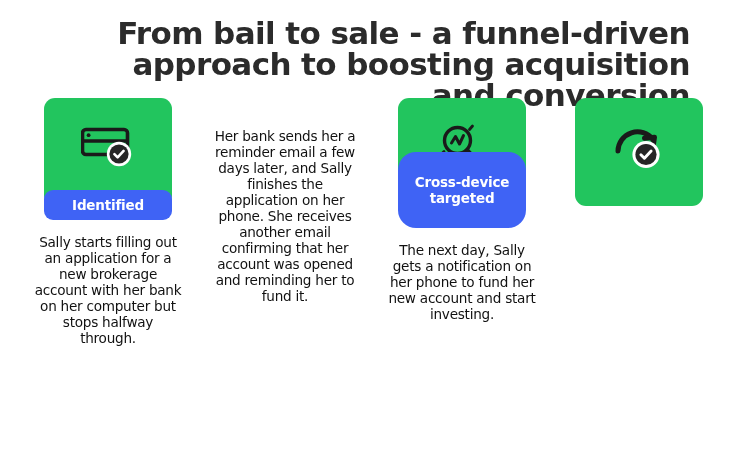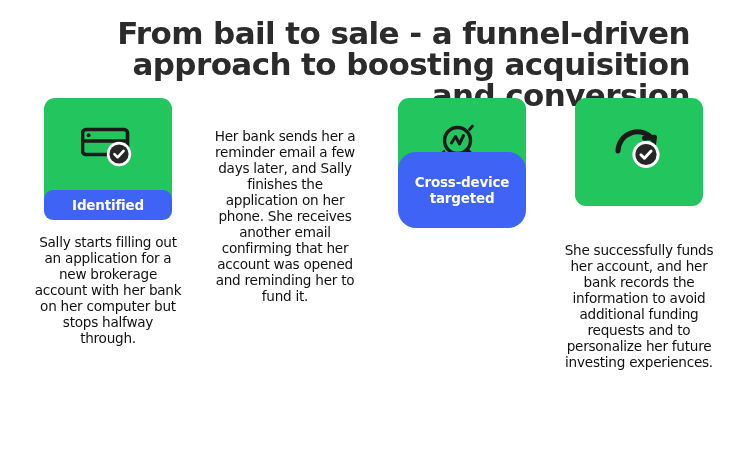--- a/index.html
+++ b/index.html
@@ -143,31 +143,31 @@
           <svg width="52" height="52" viewBox="0 0 52 52" fill="none" xmlns="http://www.w3.org/2000/svg">
             <circle cx="21.5" cy="21.5" r="13" stroke="#1a1a1a" stroke-width="3.4" fill="none"></circle>
             <path d="M31.2 31.2 L45 45.5" stroke="#1a1a1a" stroke-width="4" stroke-linecap="round"></path>
             <path d="M15.5 24 L19.5 17.5 L23.5 25 L27.5 16.5" stroke="#1a1a1a" stroke-width="3" stroke-linecap="round" stroke-linejoin="round" fill="none"></path>
             <path d="M33.5 10.5 L36.5 7" stroke="#1a1a1a" stroke-width="2.8" stroke-linecap="round"></path>
             <path d="M8 32.5 L6 34.5" stroke="#1a1a1a" stroke-width="2.8" stroke-linecap="round"></path>
           </svg>
         </div>
         <div class="chip two-line">Cross-device targeted</div>
       </div>
+      <div class="body-text">The next day, Sally gets a notification on her phone to fund her new account and start investing.</div>
     </div>
 
     <div class="column col-4">
       <div class="card">
         <div class="icon-wrap">
           <svg width="52" height="50" viewBox="0 0 52 50" fill="none" xmlns="http://www.w3.org/2000/svg">
             <path d="M5 31 A19.5 19.5 0 0 1 40 19.5" stroke="#1a1a1a" stroke-width="5" stroke-linecap="round" fill="none"></path>
             <path d="M31.5 18.2 L41.5 17.2 L40 27.5" stroke="#1a1a1a" stroke-width="5" stroke-linecap="round" stroke-linejoin="round" fill="none"></path>
             <circle cx="33" cy="34.5" r="13.6" fill="#ffffff"></circle>
             <circle cx="33" cy="34.5" r="10.6" fill="#262626"></circle>
             <path d="M27.9 34.7 L31.4 38.3 L38.1 31.1" stroke="#ffffff" stroke-width="2.9" stroke-linecap="round" stroke-linejoin="round" fill="none"></path>
           </svg>
         </div>
       </div>
-      <div class="body-text">She successfully funds her account, and her bank records the information to avoid additional funding requests and to personalize  her future investing experiences.</div>
     </div>
 
   </div>
 </div>
 
 </body></html>

